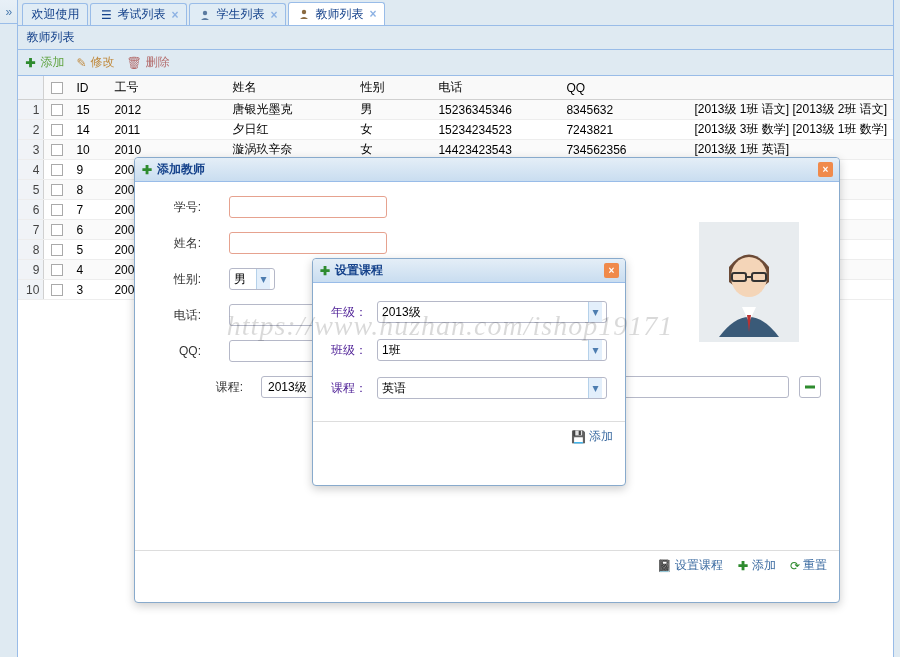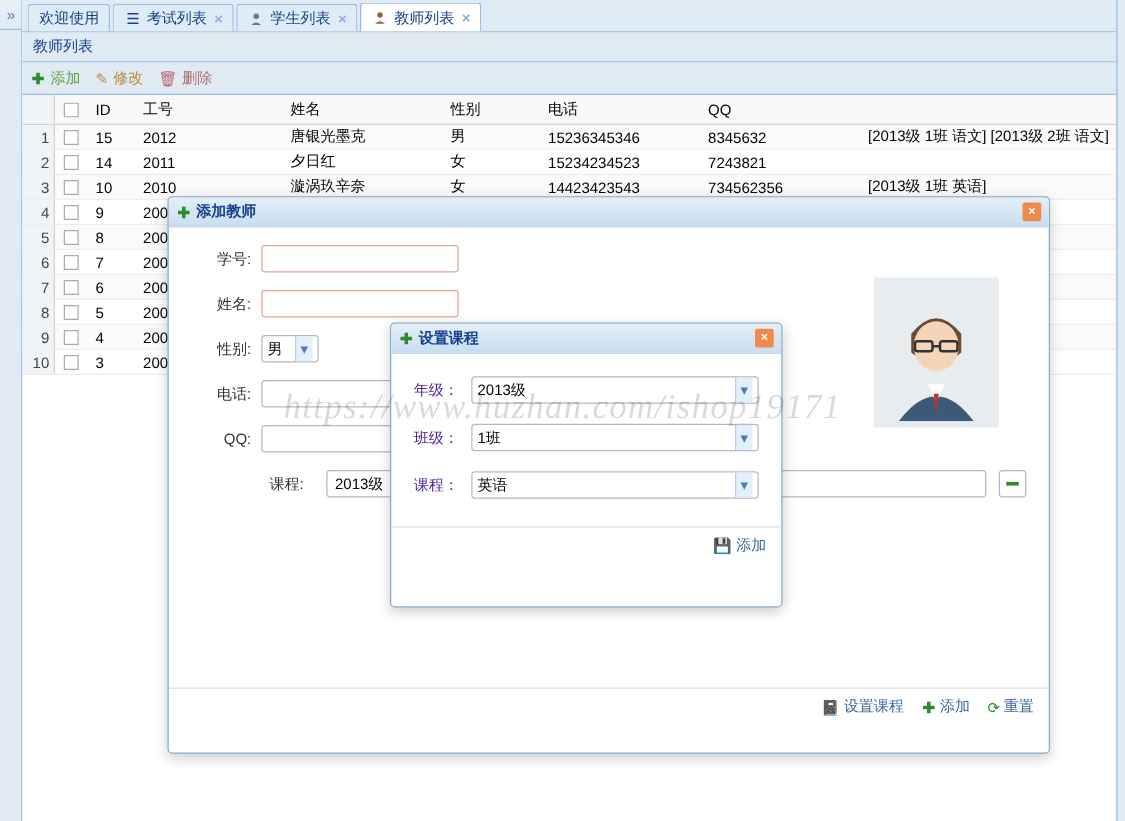--- a/index.html
+++ b/index.html
@@ -45,21 +45,21 @@
     
     .dialog { position: absolute; background: #fff; border: 1px solid #88aacc; border-radius: 4px; box-shadow: 0 3px 10px rgba(0,0,0,0.2); }
     .dialog-title { height: 24px; background: linear-gradient(#e4eef7,#c9ddf0); border-bottom: 1px solid #99bce8; border-radius: 4px 4px 0 0; display: flex; align-items: center; padding: 0 6px; color: #15428b; font-weight: bold; gap: 4px; }
     .dialog-title .title-text { flex: 1; }
     .dlg-close { width: 15px; height: 15px; background: #f08a4b; border-radius: 2px; color: #fff; display:flex; align-items:center; justify-content:center; font-size: 10px; cursor:pointer; }
     .dialog-body { padding: 14px 18px; }
     .dialog-footer { border-top: 1px solid #ddd; padding: 6px 12px; display:flex; justify-content:flex-end; gap: 14px; }
     .foot-link { color: #3a6aa0; cursor: pointer; display:flex; align-items:center; gap:3px; }
     
     .add-teacher { left: 134px; top: 157px; width: 706px; height: 446px; }
-    .form-row { display: flex; align-items: center; margin-bottom: 14px; }
+    .form-row { display: flex; align-items: center; margin-bottom: 14px; gap: 20px; }
     .form-label { width: 48px; text-align: right; color: #333; margin-right: 8px; }
     .form-input { height: 22px; border: 1px solid #b5b8c8; border-radius: 3px; padding: 0 6px; background: #fff; }
     .form-input.req { border-color: #e6a28f; background: #fff; width: 158px; }
     .form-input.med { width: 420px; }
     .form-select { height: 22px; border: 1px solid #b5b8c8; border-radius: 3px; padding: 0 4px; background: #fff; display:flex; align-items:center; justify-content:space-between; }
     .sel-arrow { width: 14px; text-align:center; color:#4d7db0; border-left: 1px solid #b5d1ea; background:#e3effb; height: 20px; display:flex; align-items:center; justify-content:center; }
     
     .avatar-box { position:absolute; right: 40px; top: 40px; width: 100px; height: 120px; background: #e8ecef; display:flex; align-items:center; justify-content:center; }
     
     .course-row { display:flex; align-items:center; gap: 10px; justify-content: flex-end; }
@@ -165,20 +165,21 @@
             <div class="col-rownum">2</div>
             <div class="col col-check">
               <div class="chk"></div>
             </div>
             <div class="col col-id">14</div>
             <div class="col col-gno">2011</div>
             <div class="col col-name">夕日红</div>
             <div class="col col-sex">女</div>
             <div class="col col-tel">15234234523</div>
             <div class="col col-qq">7243821</div>
+            <div class="col col-course">[2013级 3班 数学]   [2013级 1班 数学]</div>
           </div>
           <div class="grid-row">
             <div class="col-rownum">3</div>
             <div class="col col-check">
               <div class="chk"></div>
             </div>
             <div class="col col-id">10</div>
             <div class="col col-gno">2010</div>
             <div class="col col-name">漩涡玖辛奈</div>
             <div class="col col-sex">女</div>

